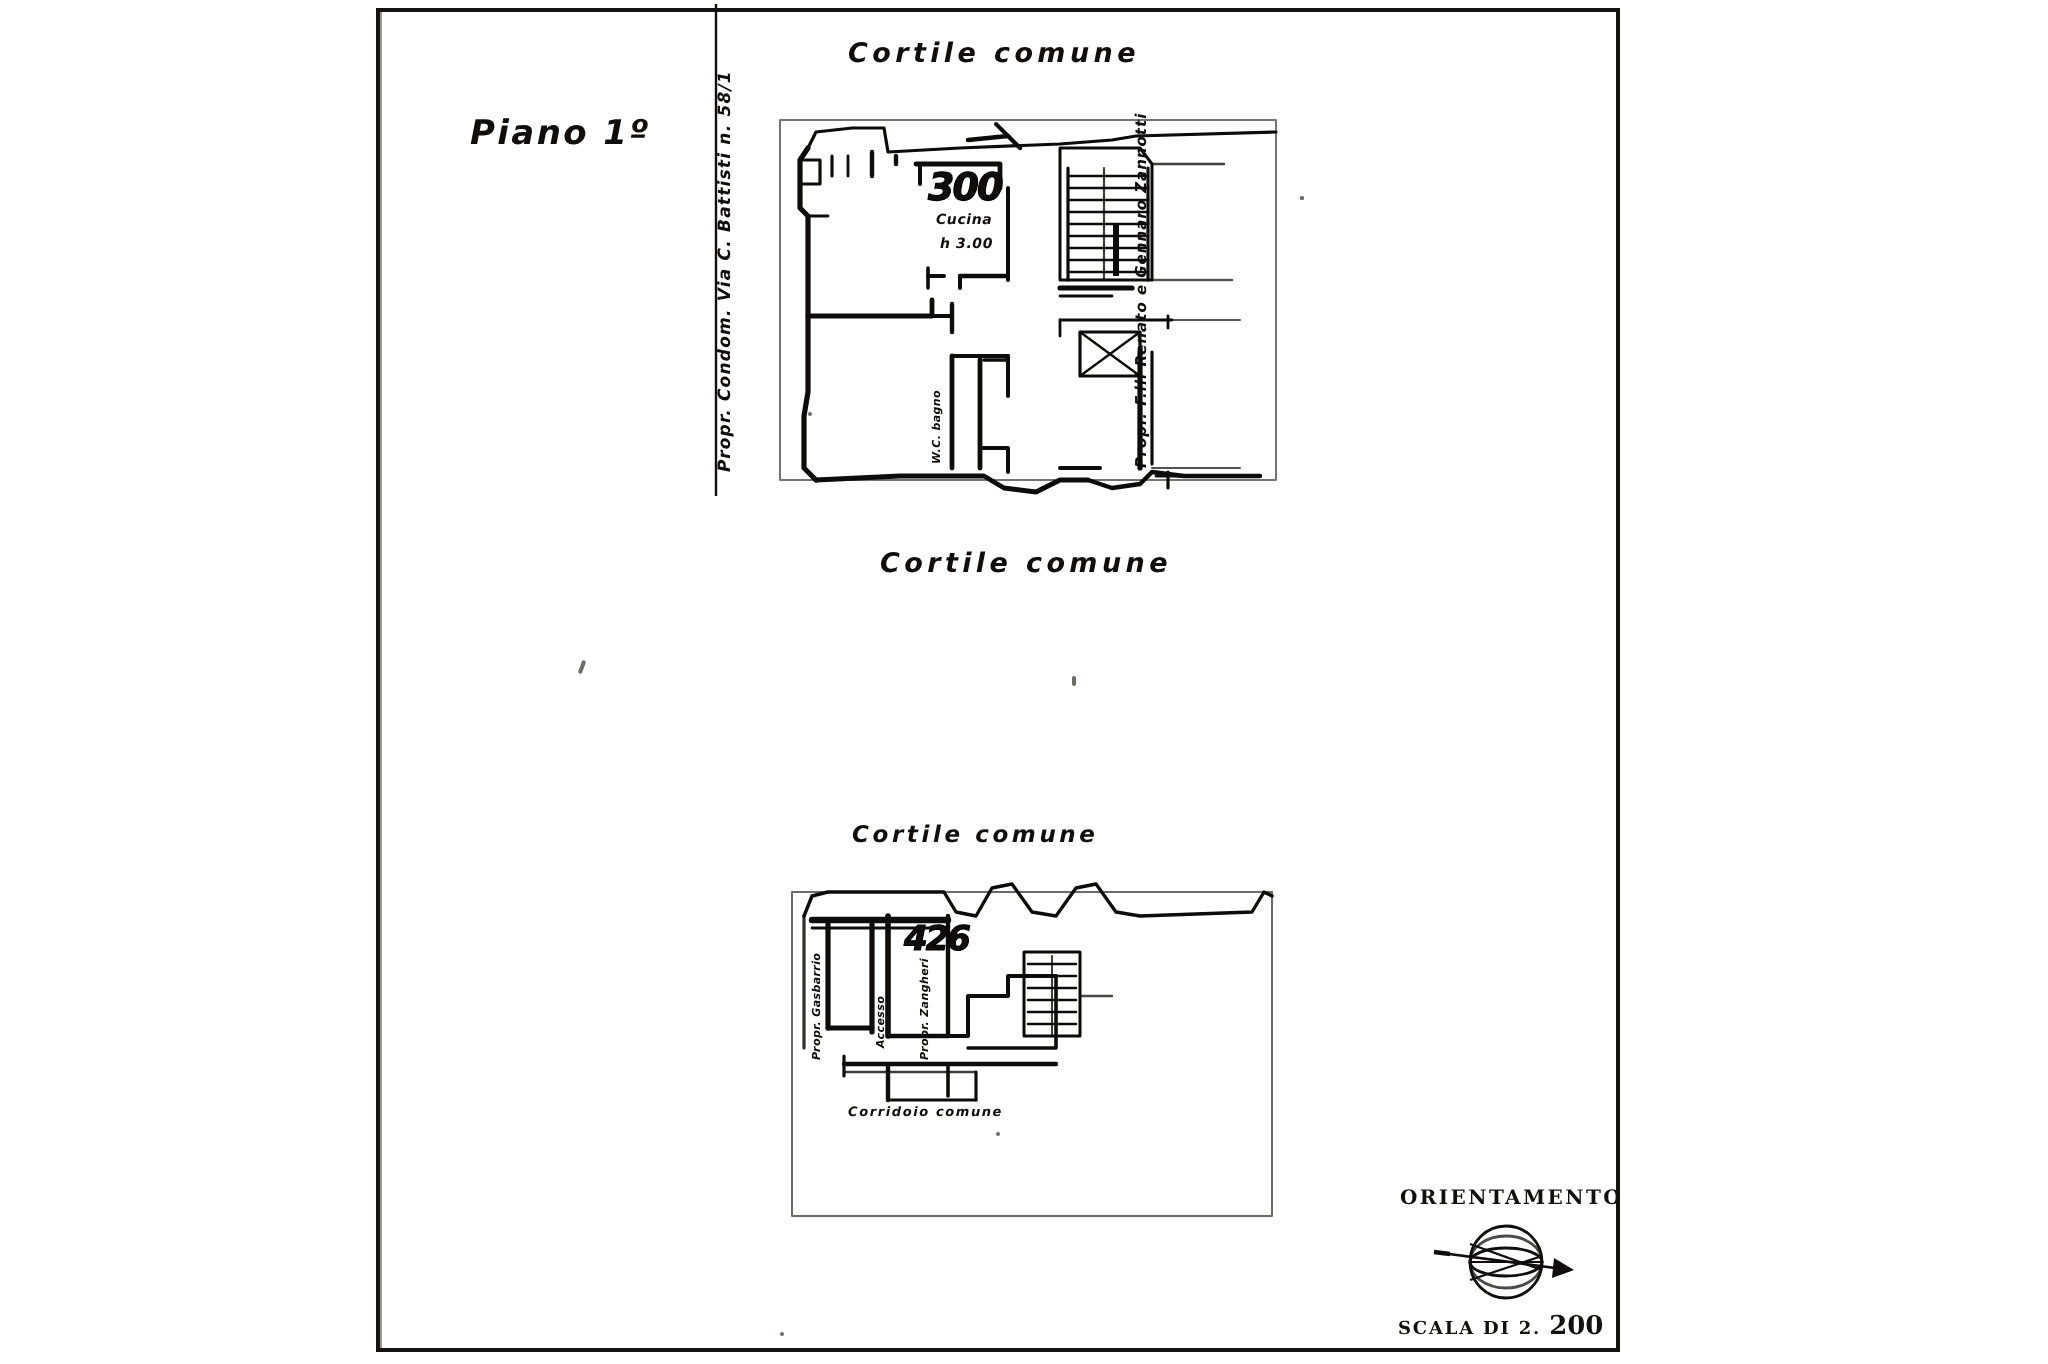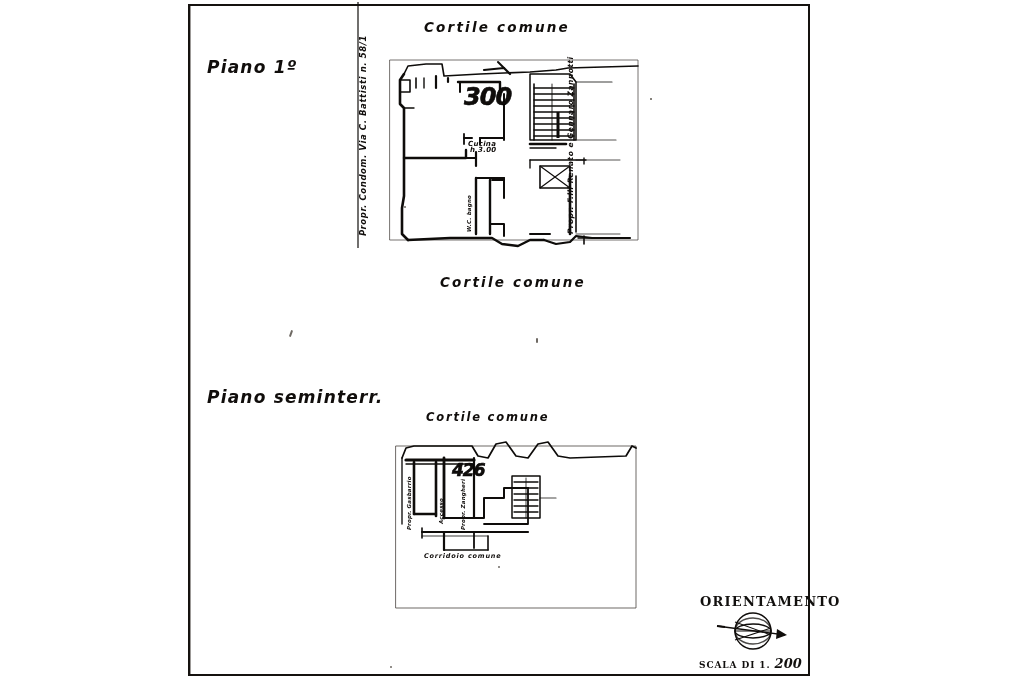--- a/index.html
+++ b/index.html
@@ -48,39 +48,40 @@
     font-style: italic;
     white-space: nowrap;
     letter-spacing: .5px;
     transform-origin: 0 0;
   }
   .hand-title {
     font-size: 17px;
     font-weight: 700;
     font-style: italic;
     letter-spacing: 1.2px;
+    margin-left: 28px;
   }
   .hand-courtyard {
     font-size: 13.5px;
     font-weight: 600;
     letter-spacing: 2.2px;
     font-style: italic;
   }
   .hand-small {
     font-size: 7px;
     font-weight: 600;
     letter-spacing: .3px;
   }
   .hand-tiny {
     font-size: 5.5px;
     font-weight: 600;
     letter-spacing: .2px;
   }
   .hand-num {
-    font-size: 24px;
+    font-size: 19px;
     font-weight: 900;
     font-style: italic;
     letter-spacing: -1px;
     -webkit-text-stroke: .6px #000;
   }
   .rot90 { transform: rotate(-90deg); transform-origin: 0 0; }
 
   
   .plan-svg { position: absolute; display: block; }
 
@@ -89,63 +90,61 @@
     position: absolute;
     left: 697px;
     top: 594px;
     width: 112px;
     height: 78px;
   }
   #orientation-label {
     position: absolute;
     left: 3px;
     top: 0px;
-    font-size: 13px;
+    font-size: 10px;
     font-weight: 700;
     letter-spacing: 1.2px;
     font-family: "DejaVu Serif", serif;
     color: #12100e;
     white-space: nowrap;
   }
   #scale-label {
     position: absolute;
     left: 2px;
     top: 62px;
     font-size: 9px;
     font-weight: 700;
     letter-spacing: .9px;
     font-family: "DejaVu Serif", serif;
     color: #12100e;
     white-space: nowrap;
   }
   #scale-value {
     font-size: 13px;
     font-weight: 900;
-    font-style: italic;
     letter-spacing: 0px;
   }
   #compass-rose {
     position: absolute;
     left: 18px;
     top: 14px;
   }
   
   .speck { position: absolute; background: #6f6a64; border-radius: 50%; }
 </style>
 </head>
 <body>
 
 <div id="page">
 
   <div id="sheet-frame"></div>
   <div id="sheet-frame-inner"></div>
 
   <div class="hand hand-title" style="left:207px; top:57px;">Piano 1º</div>
 
-  <div class="hand hand-title" style="left:207px; top:387px;">Piano seminterr.</div>
 
   <div class="hand hand-courtyard" style="left:424px; top:19px;">Cortile comune</div>
 
   <div class="hand hand-courtyard" style="left:440px; top:274px;">Cortile comune</div>
 
   <div class="hand hand-courtyard" style="left:426px; top:410px; font-size:11.5px; letter-spacing:1.8px;">Cortile comune</div>
 
   <div class="hand rot90" style="left:358px; top:236px; font-size:8.5px; font-weight:600; letter-spacing:.6px;">Propr. Condom. Via C. Battisti n. 58/1</div>
 
   <div class="hand rot90" style="left:566px; top:234px; font-size:7.5px; font-weight:600; letter-spacing:.5px;">Propr. F.lli Renato e Gennaro Zannotti</div>
@@ -236,23 +235,23 @@
       <path d="M 36 30 L 36 40" stroke-width="1.6"></path>
       <path d="M 44 30 L 44 40" stroke-width="1.4"></path>
 
       <path d="M 104 22 L 124 20 L 130 26" stroke-width="2.2"></path>
       <path d="M 124 20 L 118 14" stroke-width="2.0"></path>
     </g>
   </svg>
 
   <div class="hand hand-num" style="left:464px; top:83px;">300</div>
 
-  <div class="hand hand-small" style="left:468px; top:106px;margin-top:34px;">Cucina</div>
-
-  <div class="hand hand-small" style="left:470px; top:118px;margin-top:28px;">h 3.00</div>
+  <div class="hand hand-small" style="left:468px; top:106px;">Cucina</div>
+
+  <div class="hand hand-small" style="left:470px; top:118px;">h 3.00</div>
 
   <div class="hand rot90 hand-tiny" style="left:466px; top:232px;">W.C. bagno</div>
 
   <svg class="plan-svg" style="left:388px; top:432px;" width="256" height="184">
     <g fill="none" stroke="#0e0c0a" stroke-width="1.1" stroke-linecap="round" stroke-linejoin="round">
 
       <path d="M 8 14 L 248 14 L 248 176 L 8 176 Z" stroke="#4a4440" stroke-width="1" opacity="0.8"></path>
 
       <path d="M 14 26 L 18 16 L 26 14 L 84 14 L 90 24 L 100 26 L 108 12
                L 118 10 L 128 24 L 140 26 L 150 12 L 160 10 L 170 24
@@ -322,21 +321,21 @@
         <path d="M 20 14 L 56 27" stroke-width="1.1"></path>
         <path d="M 20 32 L 56 20" stroke-width="1.1"></path>
       </g>
 
       <path d="M 62 21 L 72 27 L 61 31 Z" fill="#100d0b" stroke="none"></path>
 
       <path d="M 2 18 L 10 19" stroke="#100d0b" stroke-width="2.2"></path>
     </svg>
 
     <div id="scale-label">
-      <span>SCALA DI 1.</span>
+      <span>SCALA DI 2.</span>
       <span id="scale-value">200</span>
     </div>
   </div>
 
   <div class="speck" style="left:290px; top:330px; width:2px; height:7px; border-radius:1px; transform:rotate(20deg);"></div>
   <div class="speck" style="left:536px; top:338px; width:1.5px; height:5px; border-radius:1px;"></div>
   <div class="speck" style="left:404px; top:206px; width:2px; height:2px;"></div>
   <div class="speck" style="left:390px; top:666px; width:2px; height:2px;"></div>
   <div class="speck" style="left:498px; top:566px; width:2px; height:2px;"></div>
   <div class="speck" style="left:650px; top:98px; width:1.5px; height:1.5px;"></div>

